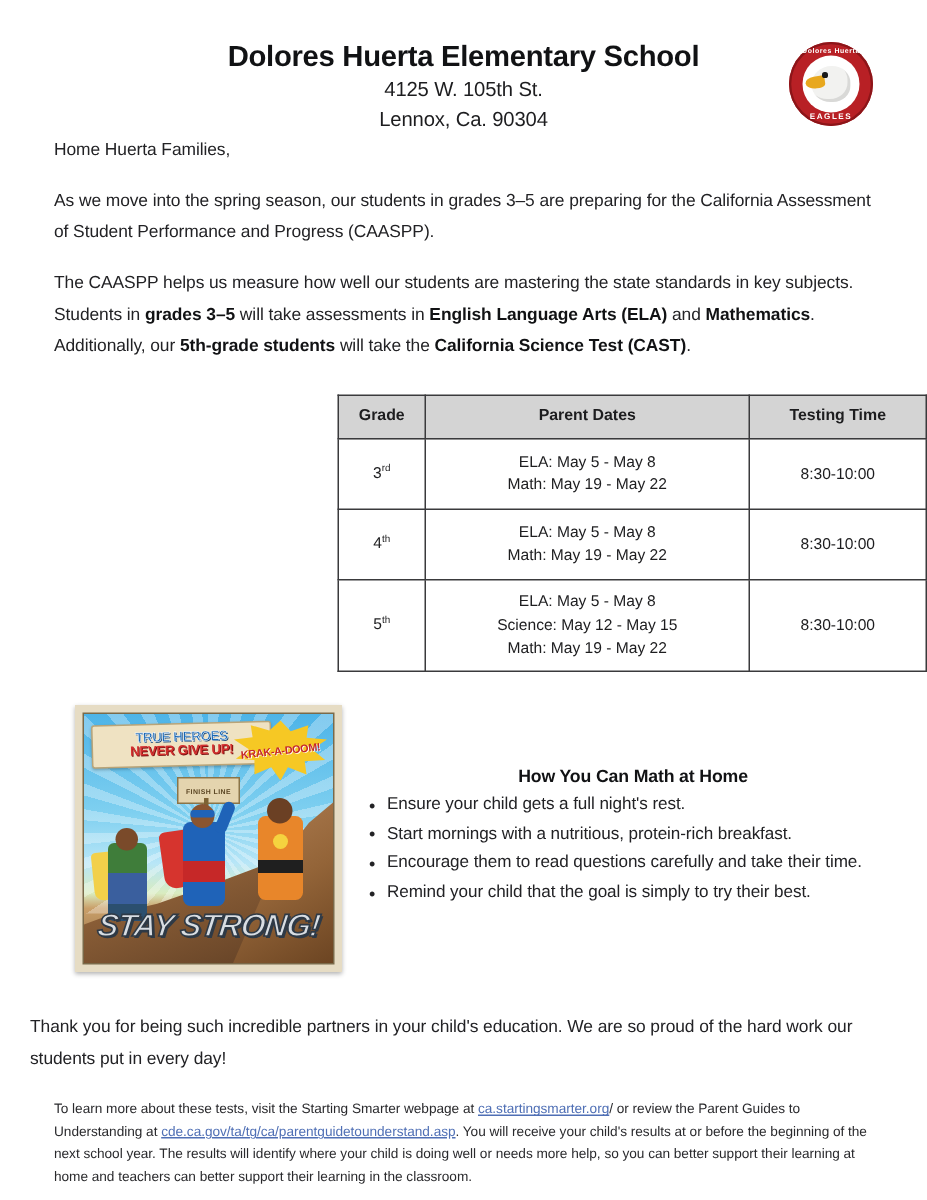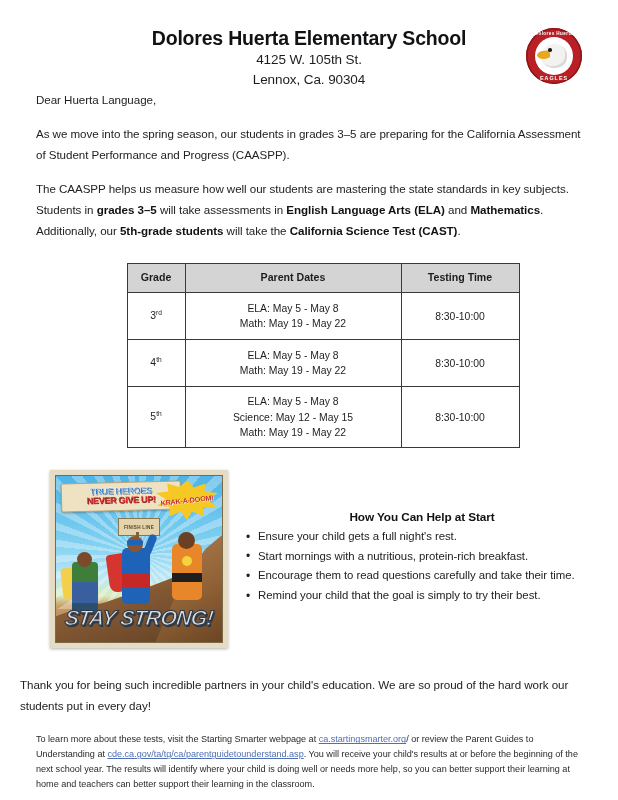--- a/index.html
+++ b/index.html
@@ -122,21 +122,21 @@
     letter-spacing: -0.05px;
   }
   .gap-sm { height: 13px; }
   .salutation { margin-top: 22px; }
   strong { font-weight: bold; color: #111214; }
 
   
   .table-wrap {
     margin: 22px 0 0 0;
     display: flex;
-    justify-content: center;
+    justify-content: flex-end;
     padding-left: 28px;
   }
   table.sched {
     border-collapse: collapse;
     width: 392px;
     table-layout: fixed;
     border: 1.6px solid #3a3a3c;
   }
   table.sched th, table.sched td {
     border: 1.1px solid #3a3a3c;
@@ -460,21 +460,21 @@
           <div class="eagle-head"></div>
           <div class="eagle-beak"></div>
           <div class="eagle-eye"></div>
         </div>
         <div class="seal-text-bottom">EAGLES</div>
       </div>
     </div>
   </div>
 
   <div class="body-wrap">
-    <p class="para salutation">Dear Huerta Language,</p>
+    <p class="para salutation">Home Huerta Families,</p>
     <div class="gap-sm"></div>
     <p class="para">As we move into the spring season, our students in grades 3–5 are preparing for the California Assessment of Student Performance and Progress (CAASPP).</p>
     <div class="gap-sm"></div>
     <p class="para"><span>The CAASPP helps us measure how well our students are mastering the state standards in key subjects. Students in </span><strong>grades 3–5</strong><span> will take assessments in </span><strong>English Language Arts (ELA)</strong><span> and </span><strong>Mathematics</strong><span>. Additionally, our </span><strong>5th-grade students</strong><span> will take the </span><strong>California Science Test (CAST)</strong><span>.</span></p>
   </div>
 
   <div class="table-wrap">
     <table class="sched">
       <colgroup>
         <col class="c-grade">
@@ -551,21 +551,21 @@
         <div class="burst">
           <div class="burst-shape"></div>
           <div class="burst-text">KRAK-A-DOOM!</div>
         </div>
 
         <div class="stay-strong">STAY STRONG!</div>
       </div>
     </div>
 
     <div class="tips">
-      <div class="tips-title">How You Can Help at Start</div>
+      <div class="tips-title">How You Can Math at Home</div>
       <ul class="tips-list">
         <li>Ensure your child gets a full night's rest.</li>
         <li>Start mornings with a nutritious, protein-rich breakfast.</li>
         <li>Encourage them to read questions carefully and take their time.</li>
         <li>Remind your child that the goal is simply to try their best.</li>
       </ul>
     </div>
   </div>
 
   <div class="closing">

